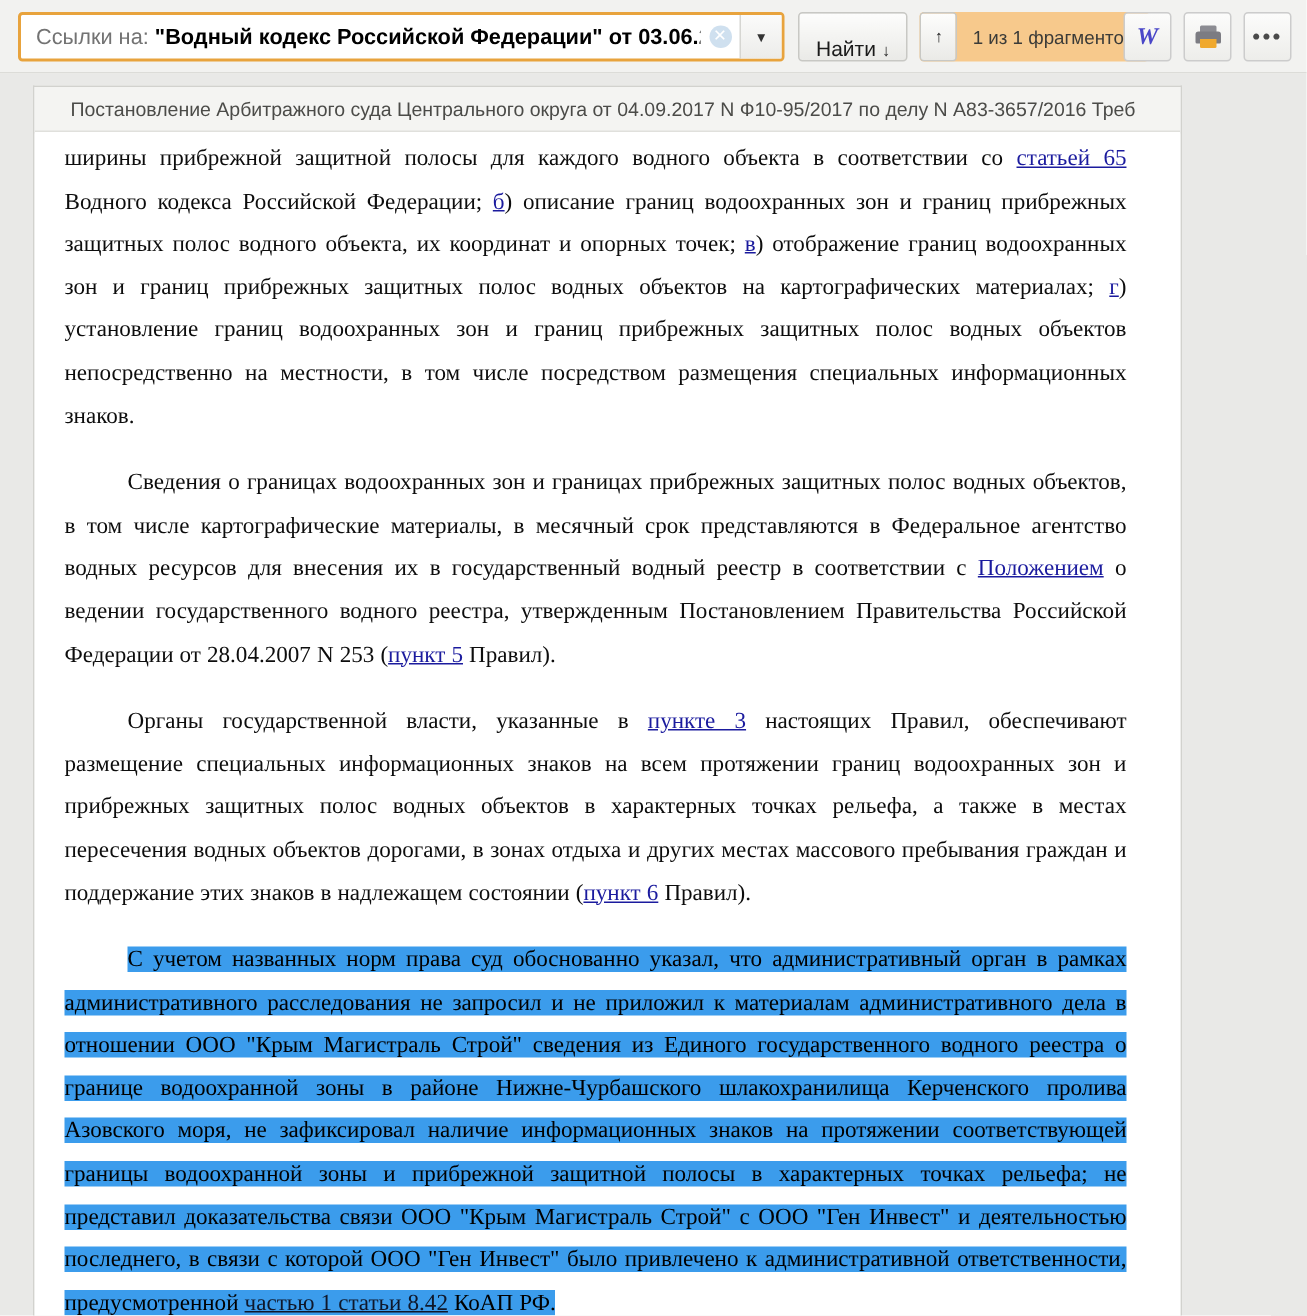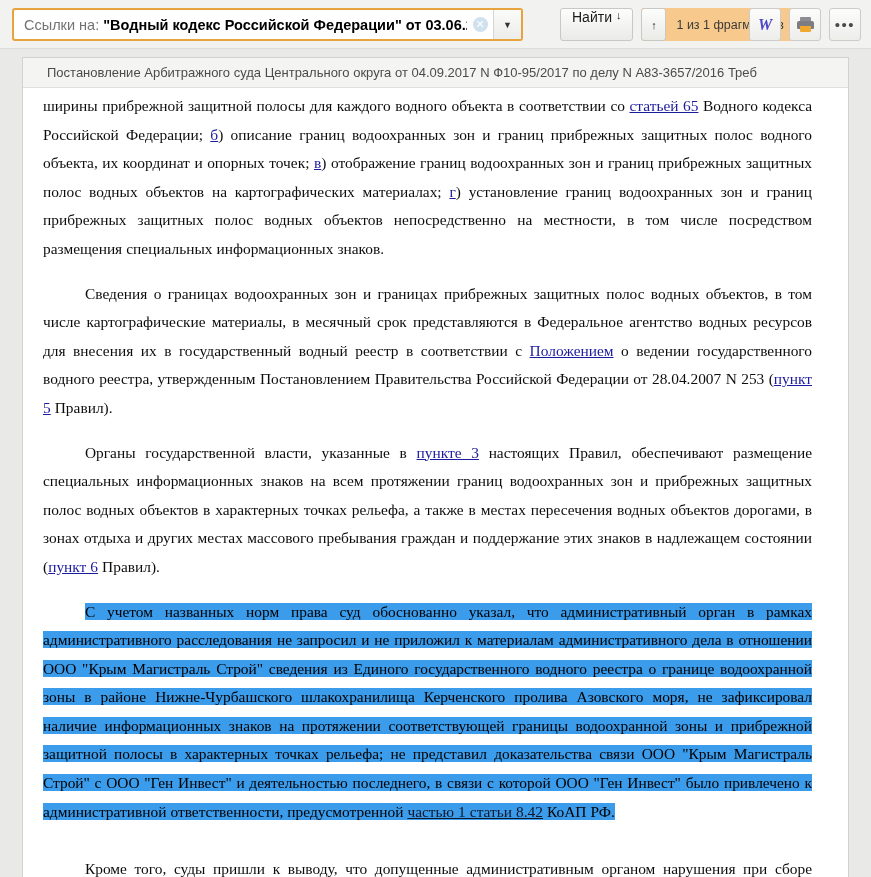--- a/index.html
+++ b/index.html
@@ -94,27 +94,26 @@
     color: #333333;
   }
   .gap { width: 9px; }
   .find-btn {
     height: 33px;
     box-sizing: border-box;
     border: 1px solid #c8c8c4;
     border-radius: 3px;
     background: linear-gradient(#fdfdfc, #eaeae7);
     display: flex;
-    align-items: flex-start;
+    align-items: flex-end;
     justify-content: center;
     padding: 0 11px;
     font-size: 14px;
     color: #1a1a1a;
     gap: 4px;
-    margin-left: 28px;
   }
   .find-btn .arw { font-size: 11px; }
   .gap2 { width: 8px; }
   .frag-group {
     display: flex;
     align-items: stretch;
     height: 33px;
     background: #f7c98c;
     border-radius: 3px;
     overflow: hidden;
@@ -199,21 +198,21 @@
   #doc-shell {
     position: absolute;
     left: 0; top: 49px;
     width: 871px;
     height: 828px;
     background: #e9e9e7;
   }
   #doc-pane {
     position: absolute;
     left: 22px; top: 8px;
-    width: 827px;
+    width: 766px;
     bottom: 0;
     background: #ffffff;
     border: 1px solid #d2d2ce;
     border-bottom: none;
     box-sizing: border-box;
     overflow: hidden;
   }
   #doc-header {
     height: 30px;
     background: #f4f4f2;

